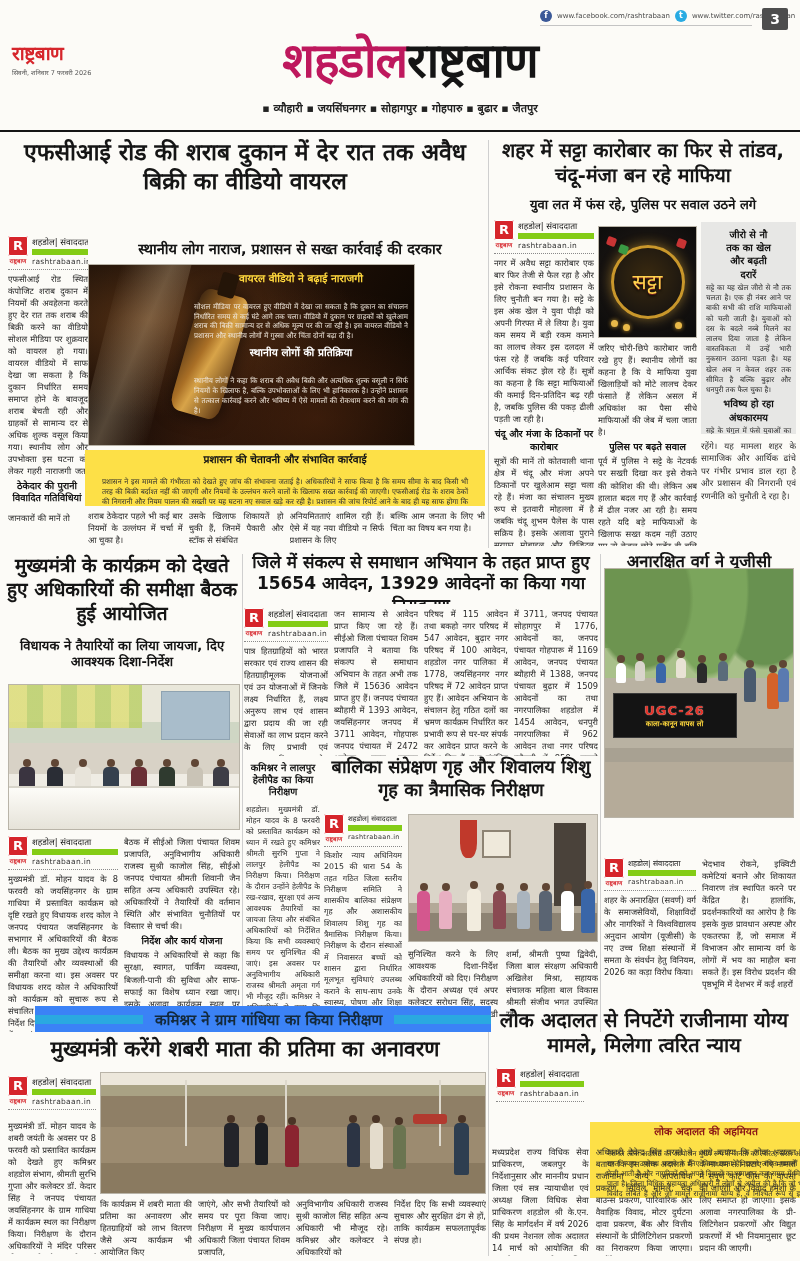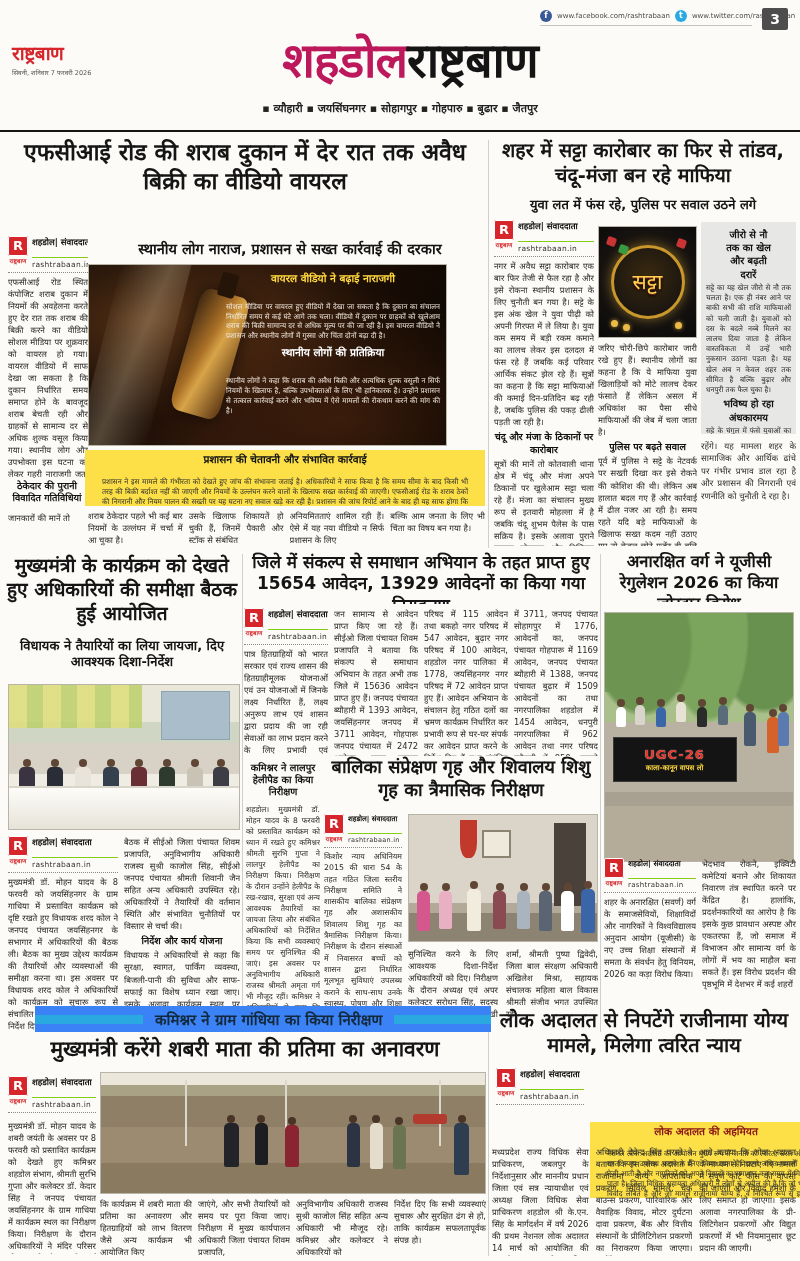--- a/index.html
+++ b/index.html
@@ -11,21 +11,21 @@
 .bt{font-size:8.3px;line-height:1.45;text-align:justify;color:#2a2a2a;overflow:hidden}
 .sh{font-weight:700;text-align:center;color:#141414;line-height:1.25;overflow:hidden}
 .inhd{font-weight:700;text-align:center;font-size:9.5px;margin:3px 0 2px;color:#101010;line-height:1.3}
 .vr{width:1px;background:#cfcfcf;position:absolute}
 
 .bl{display:flex;gap:4px;align-items:flex-start;border-bottom:1px dotted #898989;padding-bottom:3px;margin-bottom:3px}
 .bl .lw{display:flex;flex-direction:column;align-items:center;flex:0 0 auto}
 .bl .rb{width:20px;height:20px;background:#d6252b;color:#fff;font-weight:700;font-size:13px;line-height:20px;text-align:center;border-radius:2px;box-shadow:inset 0 0 0 1px #fff}
 .bl .pn{color:#d6252b;font-size:6px;font-weight:700;margin-top:1px;white-space:nowrap}
 .bl .bw{flex:1;min-width:0}
-.bl .pl{font-weight:700;font-size:8.5px;color:#111;border-bottom:1px solid #84cc16;padding-bottom:10px;white-space:nowrap;overflow:hidden}
+.bl .pl{font-weight:400;font-size:8.5px;color:#111;border-bottom:6px solid #84cc16;padding-bottom:2px;white-space:nowrap;overflow:hidden}
 .bl .st{font-size:7.5px;color:#333;margin-top:2px;letter-spacing:.3px}
 
 .socbar{display:flex;align-items:center;gap:5px;border-bottom:1px solid #c4c4c4;padding-bottom:3px;font-size:7px;color:#4a4a4a}
 .cic{width:12px;height:12px;border-radius:50%;color:#fff;font-size:8px;font-weight:700;text-align:center;line-height:12px;flex:0 0 auto}
 .pgnum{background:#4d4d4d;color:#fff;font-weight:700;font-size:14px;text-align:center;line-height:22px;border-radius:2px}
 .mast{white-space:nowrap;font-weight:700;letter-spacing:-1px}
 .mast .red{color:#be185d}
 .mast .blk{color:#141414}
 
 .graybox{background:#fde047;padding:3px 17px;overflow:hidden}
@@ -122,21 +122,21 @@
       <div class="st">rashtrabaan.in</div>
         </div>
     </div>
     <p class="bt">एफसीआई रोड स्थित कंपोजिट शराब दुकान में नियमों की अवहेलना करते हुए देर रात तक शराब की बिक्री करने का वीडियो सोशल मीडिया पर शुक्रवार को वायरल हो गया। वायरल वीडियो में साफ देखा जा सकता है कि दुकान निर्धारित समय समाप्त होने के बावजूद शराब बेचती रही और ग्राहकों से सामान्य दर से अधिक शुल्क वसूल किया गया। स्थानीय लोग और उपभोक्ता इस घटना को लेकर गहरी नाराजगी जता रहे हैं। उनका कहना है कि यह ठेकेदार का नया कारनामा नहीं है, बल्कि पहले भी वह पैकारी और स्टॉक के मामलों में विवादों में रह चुका है। ऐसे में जनता और प्रशासन दोनों ही इस घटना को गंभीरता से देख रहे हैं।</p>
   </div>
   <div class="abs sh" style="left:8px;top:480px;width:78px;font-size:9.5px">ठेकेदार की पुरानी विवादित गतिविधियां</div>
   <div class="abs bt" style="left:8px;top:512px;width:78px;height:34px">जानकारों की मानें तो</div>
 
   <div class="abs sh" style="left:95px;top:240px;width:390px;font-size:14.5px">स्थानीय लोग नाराज, प्रशासन से सख्त कार्रवाई की दरकार</div>
 
-  <div class="ph fci" style="left:88px;top:264px;width:359px;height:182px">
+  <div class="ph fci" style="left:88px;top:264px;width:327px;height:182px">
     <span class="streak"></span>
     <span class="bottle"></span>
     <div class="fci-ov">
       <div class="ov-h">वायरल वीडियो ने बढ़ाई नाराजगी</div>
       <div class="ov-t">सोशल मीडिया पर वायरल हुए वीडियो में देखा जा सकता है कि दुकान का संचालन निर्धारित समय से कई घंटे आगे तक चला। वीडियो में दुकान पर ग्राहकों को खुलेआम शराब की बिक्री सामान्य दर से अधिक मूल्य पर की जा रही है। इस वायरल वीडियो ने प्रशासन और स्थानीय लोगों में गुस्सा और चिंता दोनों बढ़ा दी है।</div>
       <div class="ov-h white">स्थानीय लोगों की प्रतिक्रिया</div>
       <div class="ov-t">स्थानीय लोगों ने कहा कि शराब की अवैध बिक्री और अत्यधिक शुल्क वसूली न सिर्फ नियमों के खिलाफ है, बल्कि उपभोक्ताओं के लिए भी हानिकारक है। उन्होंने प्रशासन से तत्काल कार्रवाई करने और भविष्य में ऐसे मामलों की रोकथाम करने की मांग की है।</div>
     </div>
   </div>
 
@@ -280,21 +280,21 @@
     <span class="pp" style="left:84px;bottom:12px;width:13px;height:38px;background:#8a4a52"></span>
     <span class="pp" style="left:108px;bottom:12px;width:13px;height:38px;background:#aab4be"></span>
     <span class="pp" style="left:130px;bottom:10px;width:13px;height:40px;background:#5a6472"></span>
     <span class="pp" style="left:152px;bottom:10px;width:13px;height:40px;background:#ffffff"></span>
     <span class="pp" style="left:172px;bottom:8px;width:14px;height:44px;background:#3a66a8"></span>
   </div>
   <p class="abs bt" style="left:408px;top:948px;width:90px;height:84px">सुनिश्चित करने के लिए आवश्यक दिशा-निर्देश अधिकारियों को दिए। निरीक्षण के दौरान अध्यक्ष एवं अपर कलेक्टर सरोधन सिंह, सदस्य अभिषेक चौकसे, श्रीमती राखी</p>
   <p class="abs bt" style="left:506px;top:948px;width:92px;height:84px">शर्मा, श्रीमती पुष्पा द्विवेदी, जिला बाल संरक्षण अधिकारी अखिलेश मिश्रा, सहायक संचालक महिला बाल विकास श्रीमती संजीव भगत उपस्थित रहे।</p>
 
   <div class="abs hl" style="left:602px;top:552px;width:194px;height:50px;font-size:16.5px">अनारक्षित वर्ग ने यूजीसी रेगुलेशन 2026 का किया जोरदार विरोध</div>
-  <div class="ph prot" style="left:604px;top:612px;width:190px;height:250px">
+  <div class="ph prot" style="left:604px;top:568px;width:190px;height:250px">
     <span class="pp" style="left:6%;top:38%;width:10px;height:20px;background:#fff"></span>
     <span class="pp" style="left:16%;top:37%;width:10px;height:20px;background:#d9d5cc"></span>
     <span class="pp" style="left:27%;top:38%;width:10px;height:20px;background:#3a66a8"></span>
     <span class="pp" style="left:38%;top:36%;width:10px;height:20px;background:#e8e2d4"></span>
     <span class="pp" style="left:49%;top:38%;width:10px;height:20px;background:#2b2b2b"></span>
     <span class="pp" style="left:60%;top:37%;width:10px;height:20px;background:#5a6b7a"></span>
     <span class="pp" style="left:74%;top:40%;width:12px;height:34px;background:#4a5a6e"></span>
     <span class="pp" style="left:86%;top:42%;width:12px;height:36px;background:#d4622a"></span>
     <span class="pp" style="left:92%;top:40%;width:11px;height:34px;background:#5a7ab0"></span>
     <div class="bnr">

